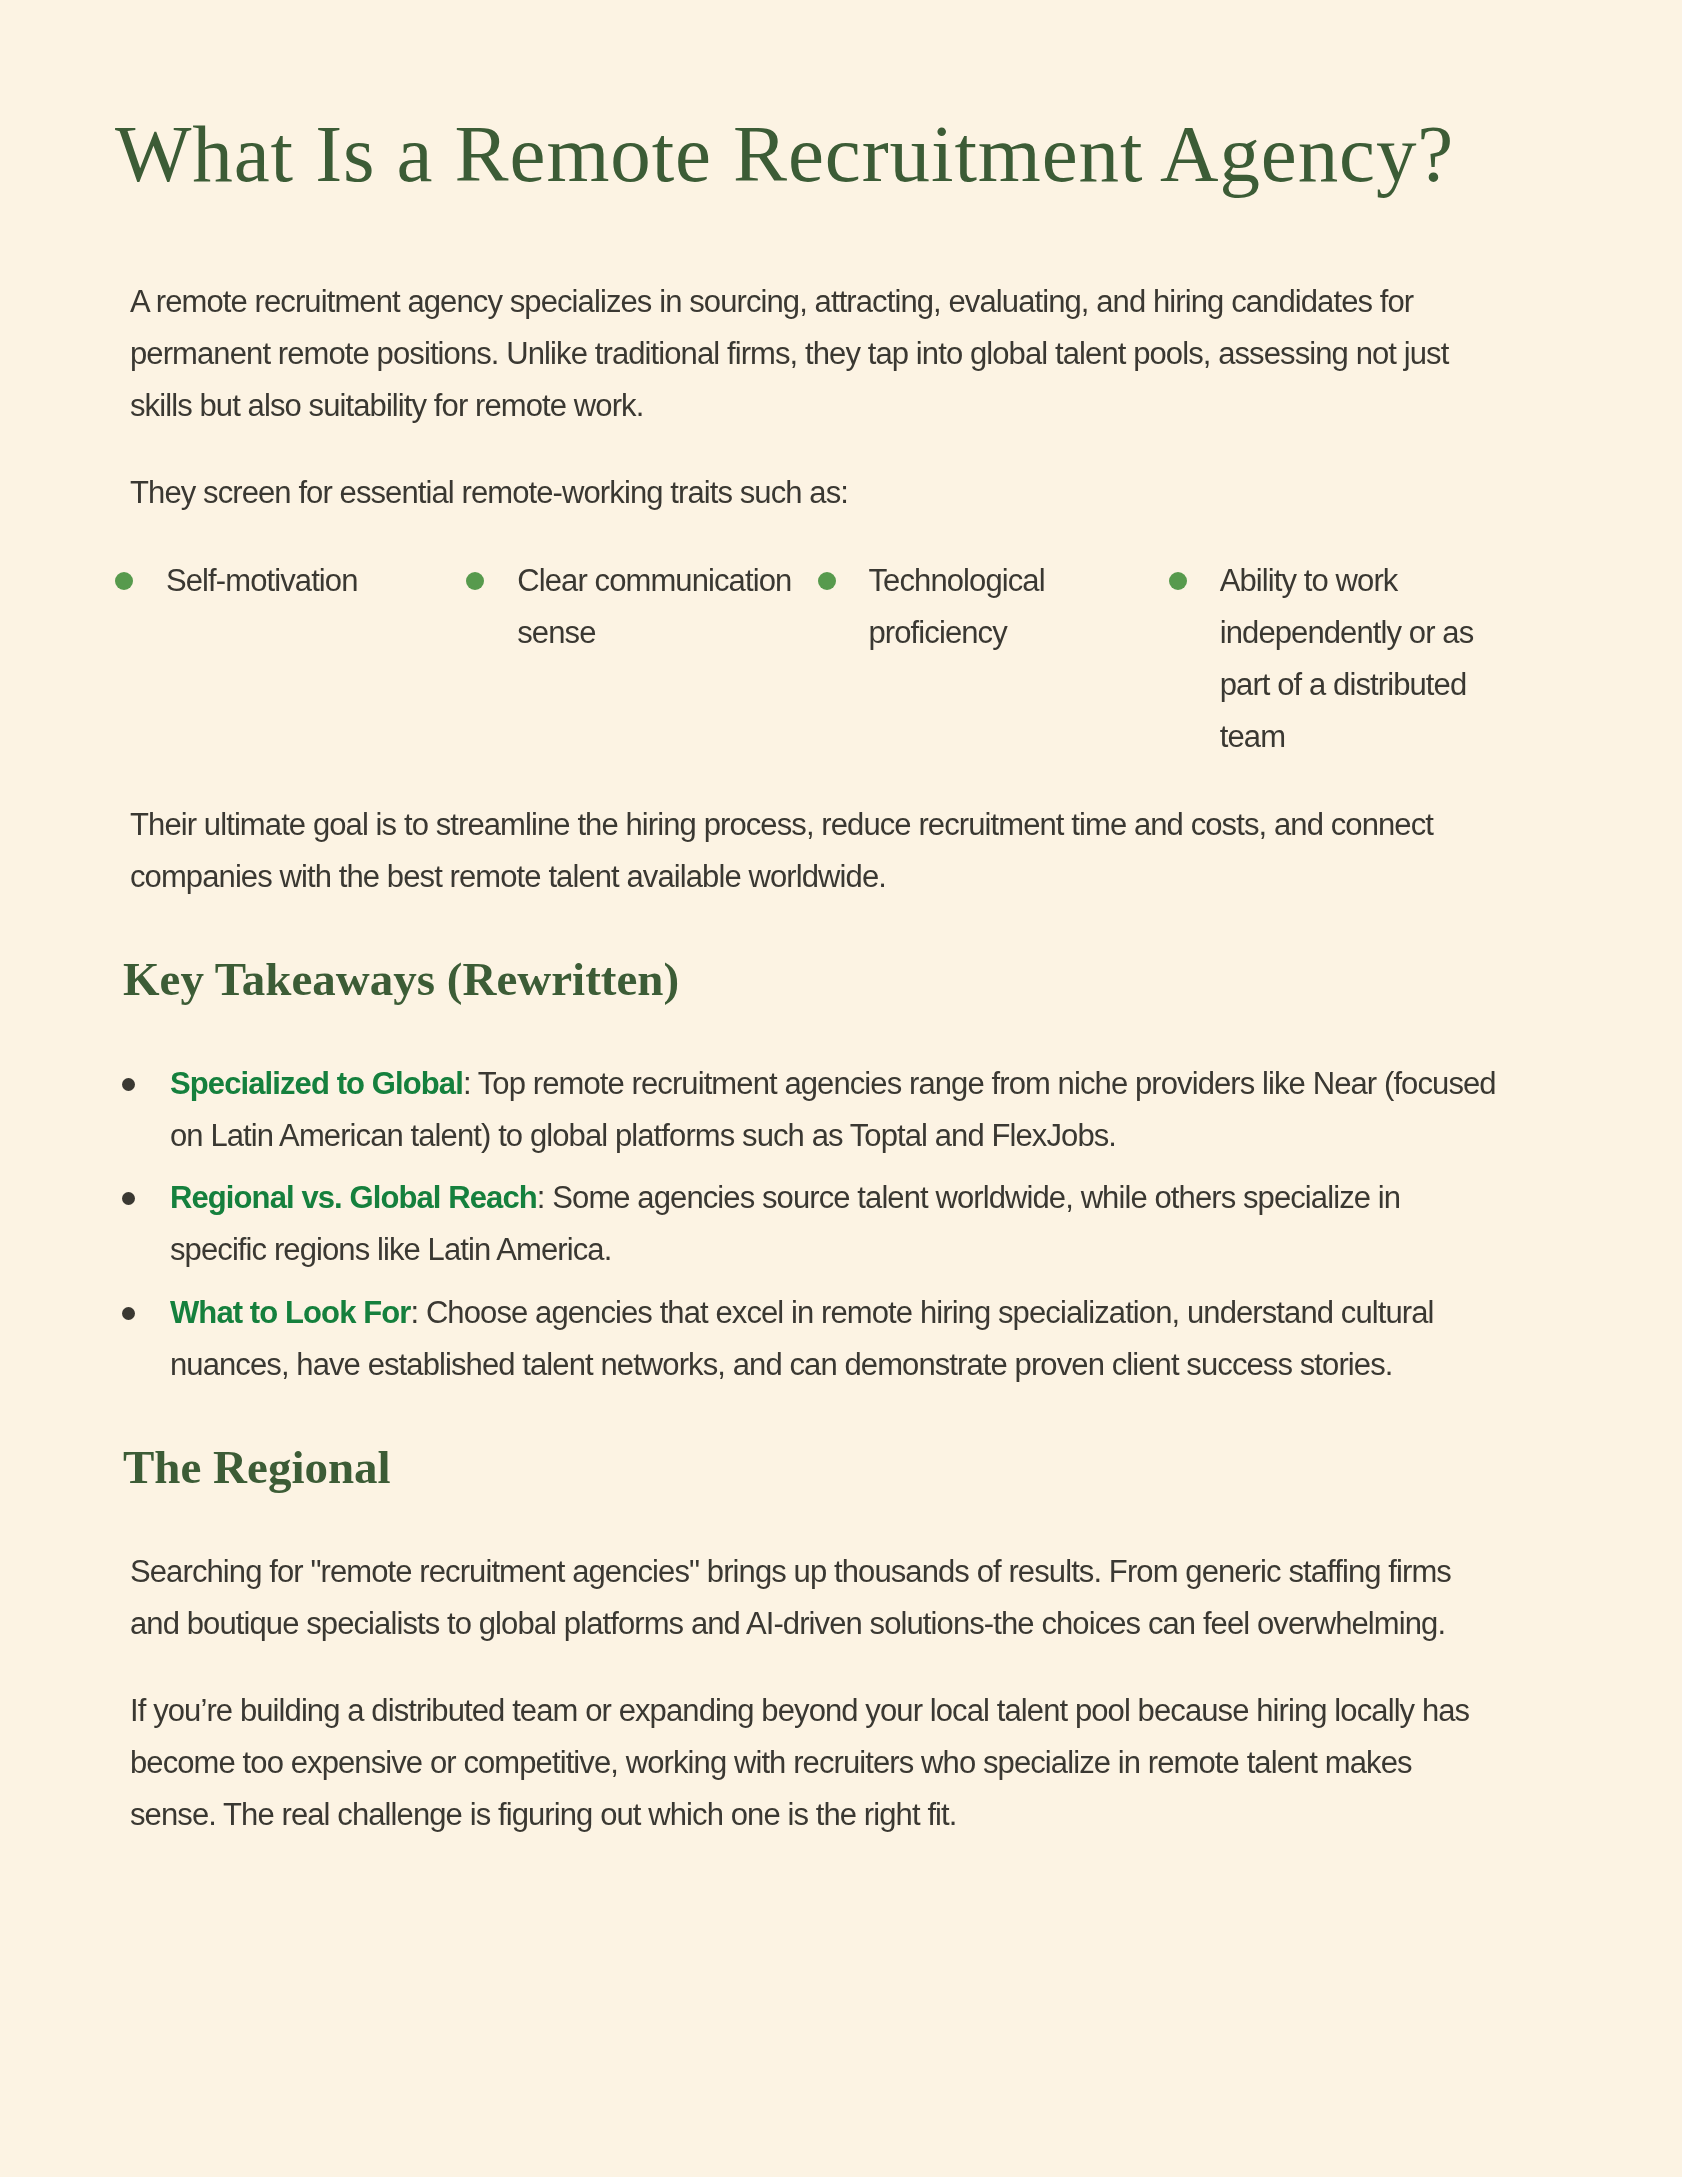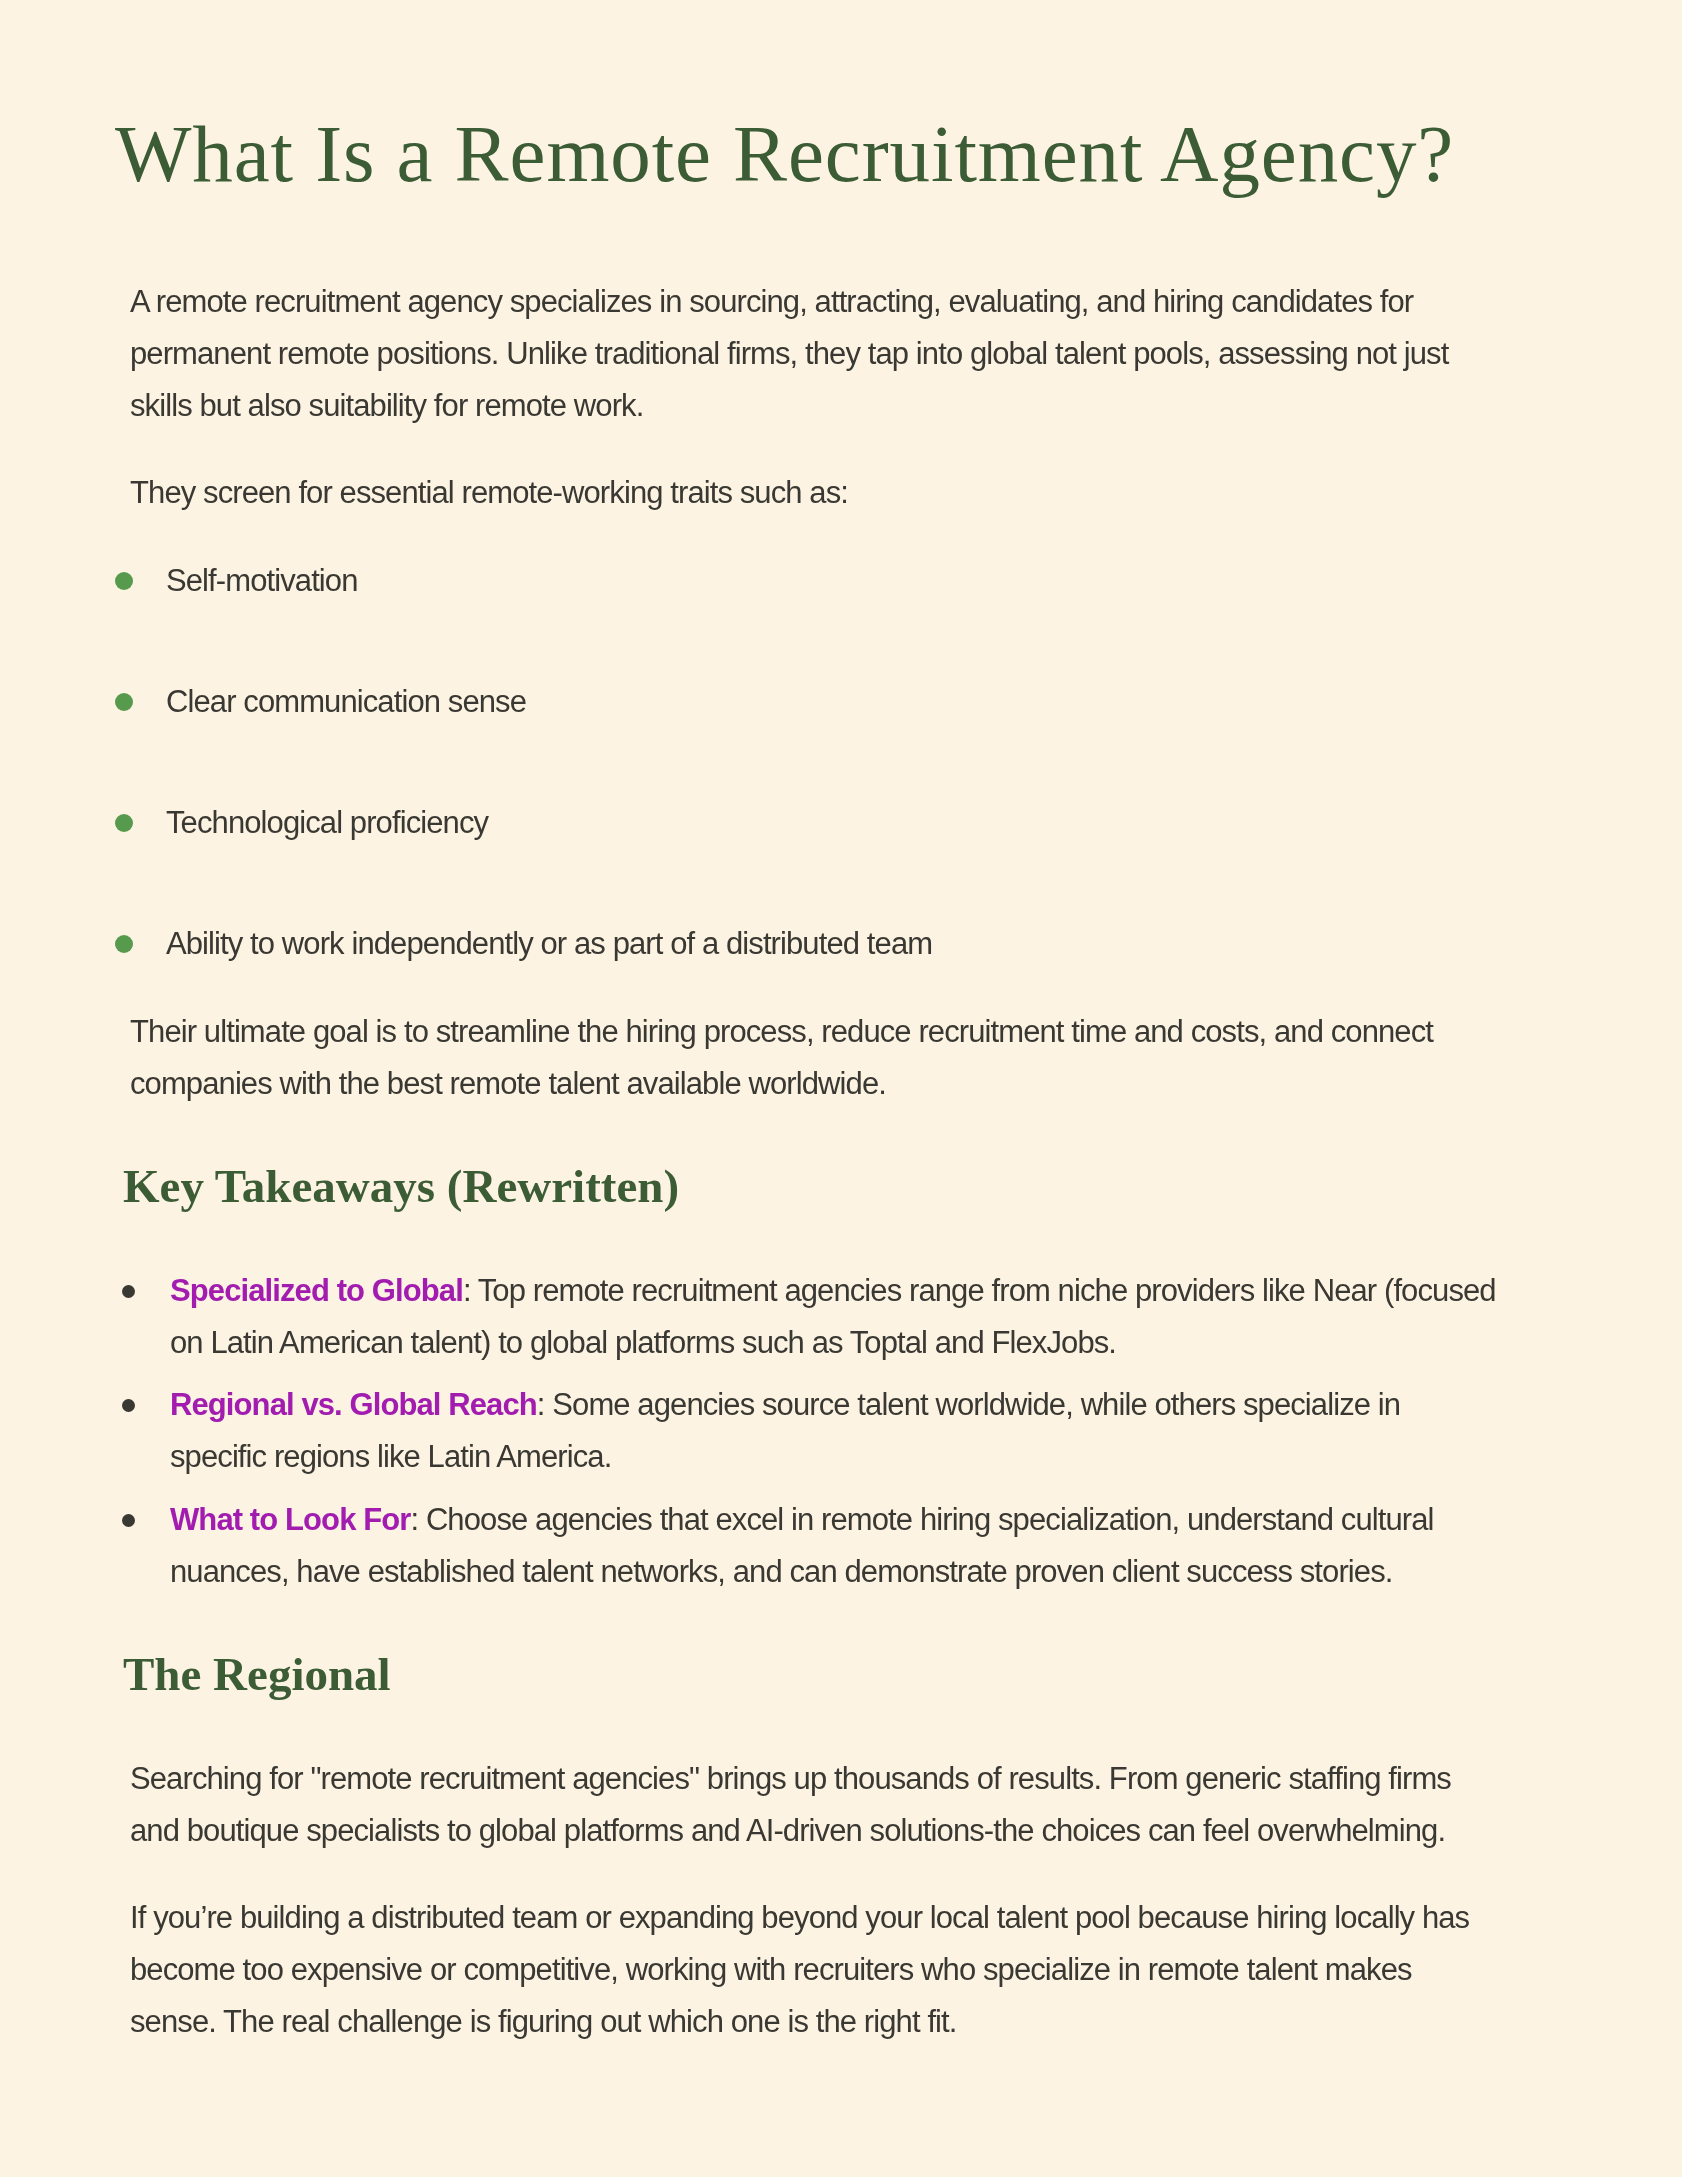--- a/index.html
+++ b/index.html
@@ -40,21 +40,21 @@
     font-weight: 700;
     font-size: 47px;
     line-height: 61px;
     color: #3c5c36;
   }
   ul.traits {
     list-style: none;
     margin: 36px 0 36px 0;
     padding: 0;
     display: grid;
-    grid-template-columns: 1fr;
+    grid-template-columns: 1fr 1fr 1fr 1fr;
     column-gap: 21px;
     row-gap: 69px;
   }
   ul.traits li {
     position: relative;
     padding-left: 51px;
     font-size: 31px;
     line-height: 52px;
     letter-spacing: -0.9px;
     color: #3a3832;
@@ -85,21 +85,21 @@
     color: #3a3832;
   }
   ul.kt li:last-child { margin-bottom: 0; }
   .dot.dark {
     left: 7px;
     top: 20px;
     width: 13px;
     height: 13px;
     background: #3a3832;
   }
-  .lead { font-weight: 700; color: #a21caf; }
+  .lead { font-weight: 700; color: #15803d; }
 </style>
 </head>
 <body>
 
 <div class="page">
 
   <h1 class="title">What Is a Remote Recruitment Agency?</h1>
 
   <p class="body-p">A remote recruitment agency specializes in sourcing, attracting, evaluating, and hiring candidates for permanent remote positions. Unlike traditional firms, they tap into global talent pools, assessing not just skills but also suitability for remote work.</p>
 

